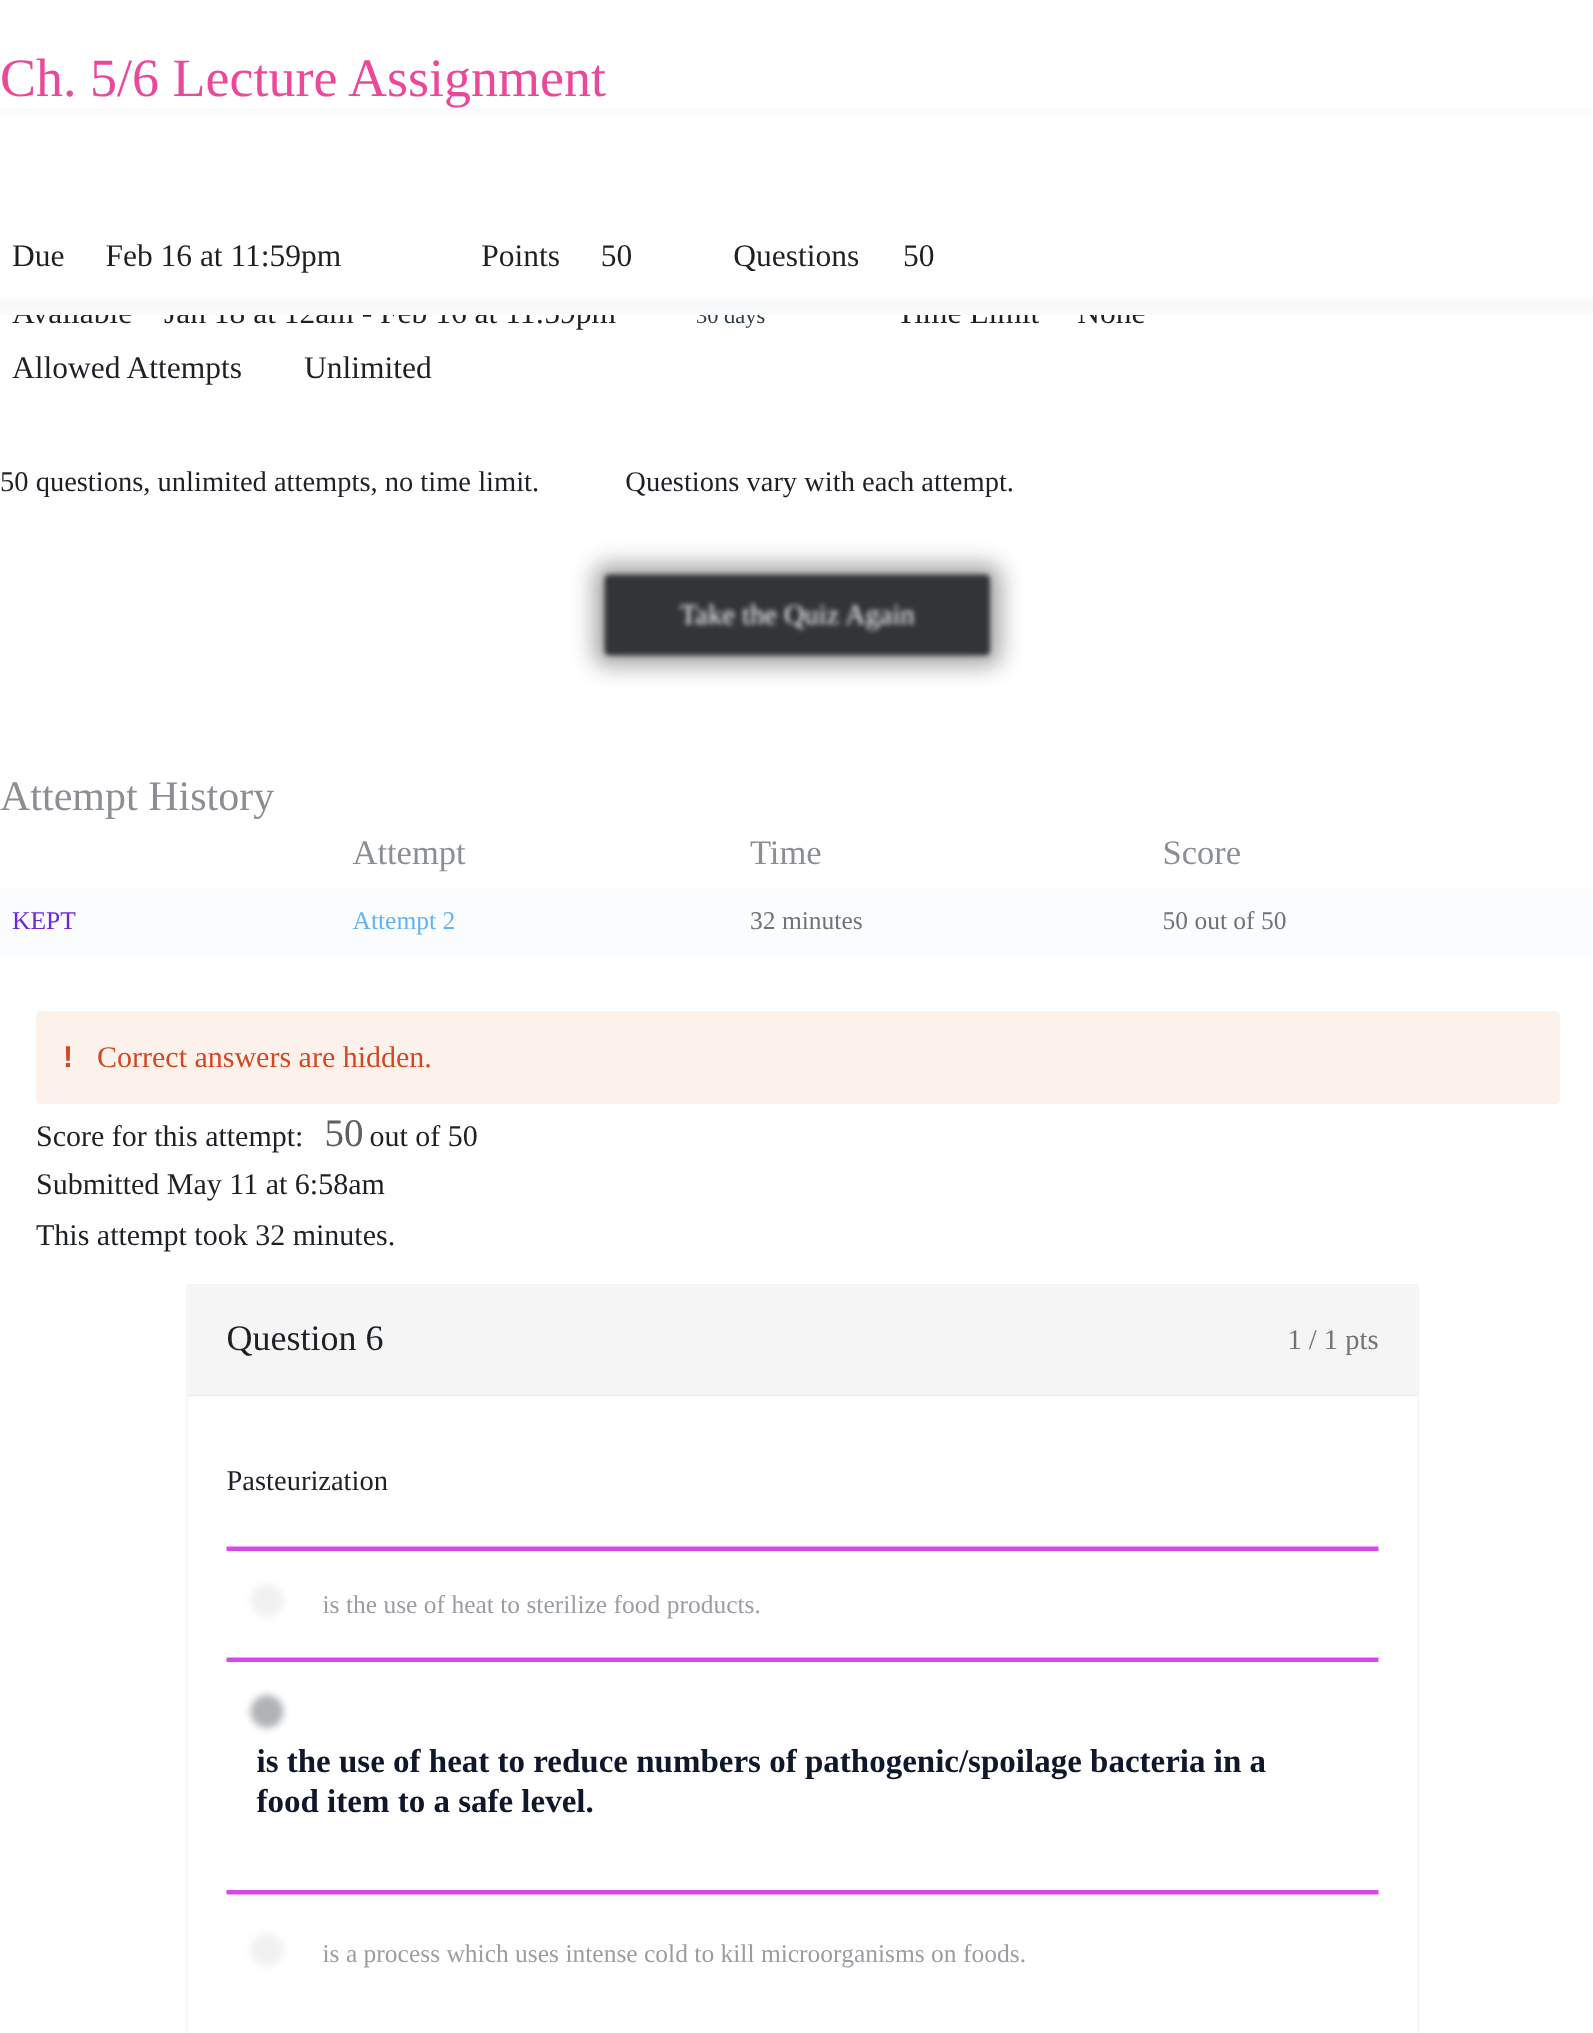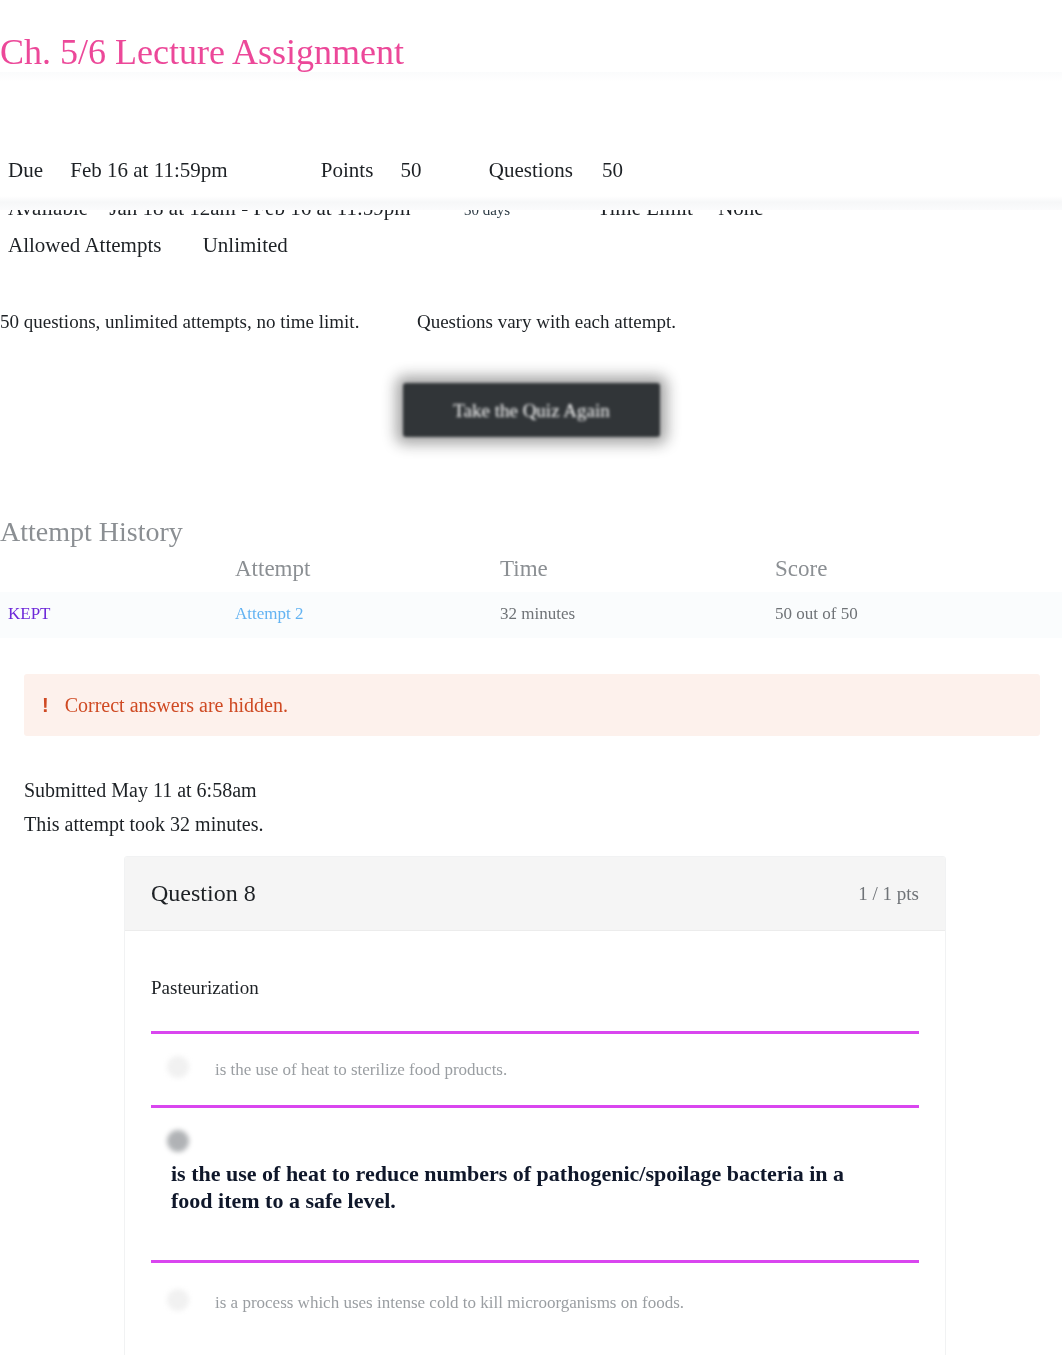--- a/index.html
+++ b/index.html
@@ -253,26 +253,29 @@
         <td class="col-score">50 out of 50</td>
       </tr>
     </tbody>
   </table>
 
   <div class="warning-banner">
     <span class="warning-icon">!</span>
     <span class="warning-text">Correct answers are hidden.</span>
   </div>
 
+  <div class="score-line l1">
+    <span>Score for this attempt:</span><span class="score-big">50</span><span>out of 50</span>
+  </div>
   <div class="score-line l2">Submitted May 11 at 6:58am</div>
   <div class="score-line l3">This attempt took 32 minutes.</div>
 
   <div class="question-card">
     <div class="question-header">
-      <span class="question-name">Question 8</span>
+      <span class="question-name">Question 6</span>
       <span class="question-pts">1 / 1 pts</span>
     </div>
     <div class="question-body">
       <div class="question-text">Pasteurization</div>
       <div class="answers">
 
         <div class="answer opt1">
           <span class="radio"></span>
           <span class="answer-text">is the use of heat to sterilize food products.</span>
         </div>

